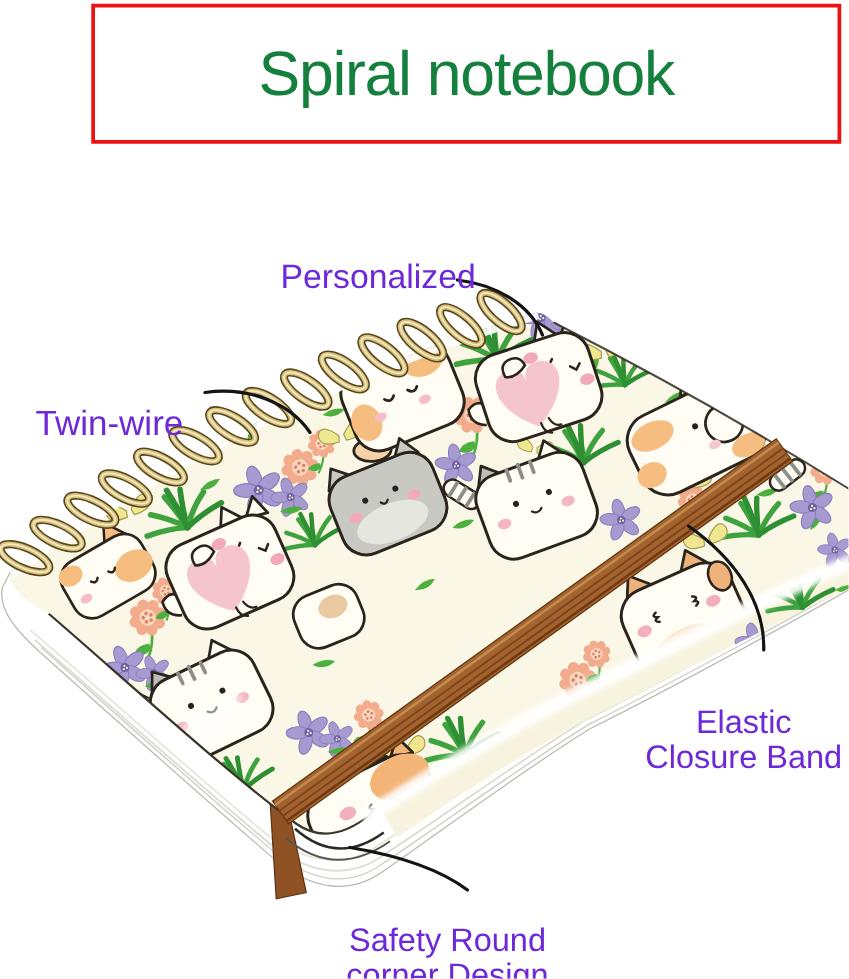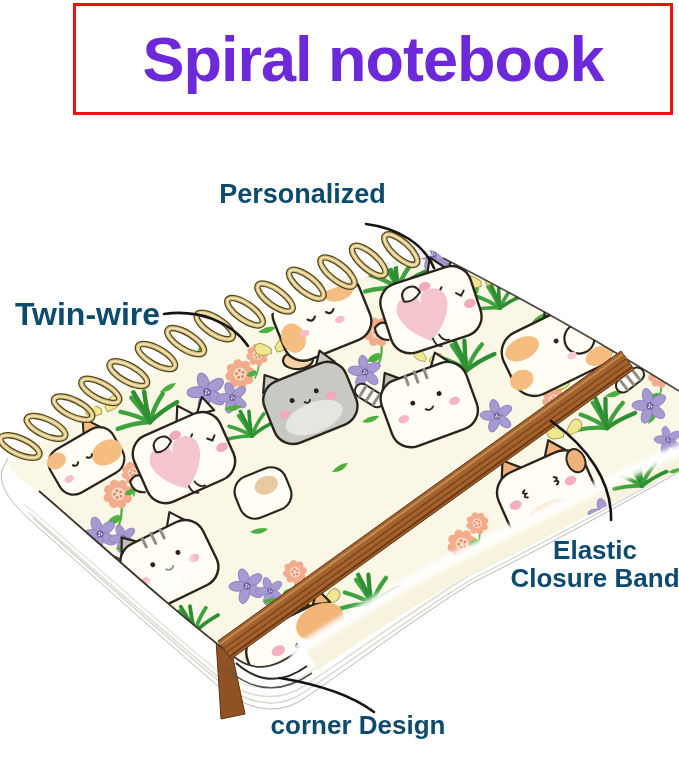--- a/index.html
+++ b/index.html
@@ -1,25 +1,25 @@
 <!DOCTYPE html>
 <html><head>
 <meta charset="utf-8">
 <style>
   html,body{margin:0;padding:0;background:#fff;}
   #stage{position:relative;width:679px;height:783px;background:#fff;overflow:hidden;
          font-family:"Liberation Sans","DejaVu Sans",sans-serif;}
   #title-box{position:absolute;left:73px;top:3px;width:594px;height:106px;
              border:3px solid #EC1313;display:flex;align-items:center;justify-content:center;}
-  #title-box .t{color:#6d28d9;font-size:63px;font-weight:700;letter-spacing:-1px;white-space:nowrap;}
-  .callout-label{position:absolute;color:#0c4a6e;font-weight:700;text-align:center;
-                 line-height:1.07;z-index:5;}
+  #title-box .t{color:#15803d;font-size:50px;font-weight:400;letter-spacing:-1px;white-space:nowrap;}
+  .callout-label{position:absolute;color:#6d28d9;font-weight:400;text-align:center;
+                 line-height:1.07;z-index:5;margin-top:27px;}
   .callout-label span{display:block;}
   #lbl-personalized{left:175px;top:180px;width:255px;font-size:27px;}
-  #lbl-twinwire{left:0px;top:297px;width:175px;font-size:32px;}
+  #lbl-twinwire{left:0px;top:297px;width:175px;font-size:28px;}
   #lbl-elastic{left:505px;top:537px;width:180px;font-size:26px;}
   #lbl-safety{left:250px;top:712px;width:216px;font-size:26px;}
   #art{position:absolute;left:0;top:0;z-index:1;}
 </style>
 </head>
 <body>
 
 <div id="stage">
 
   <svg id="art" width="679" height="783" viewBox="0 0 679 783">
@@ -372,16 +372,17 @@
   <div id="lbl-twinwire" class="callout-label">
     <span>Twin-wire</span>
   </div>
 
   <div id="lbl-elastic" class="callout-label">
     <span>Elastic</span>
     <span>Closure Band</span>
   </div>
 
   <div id="lbl-safety" class="callout-label">
+    <span>Safety Round</span>
     <span>corner Design</span>
   </div>
 
 </div>
 
 </body></html>

